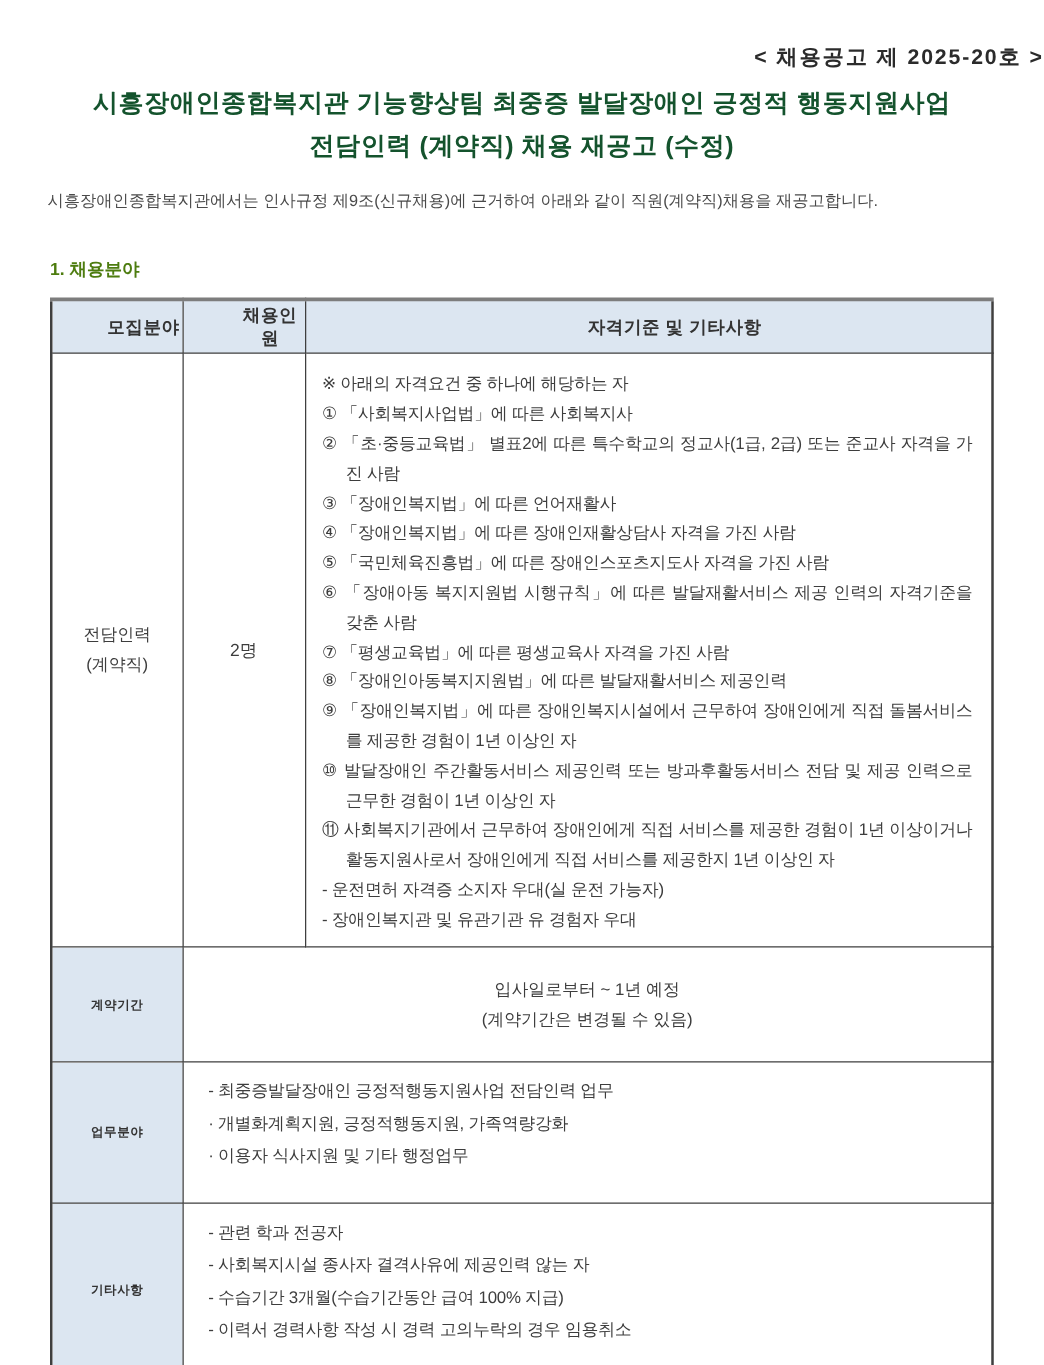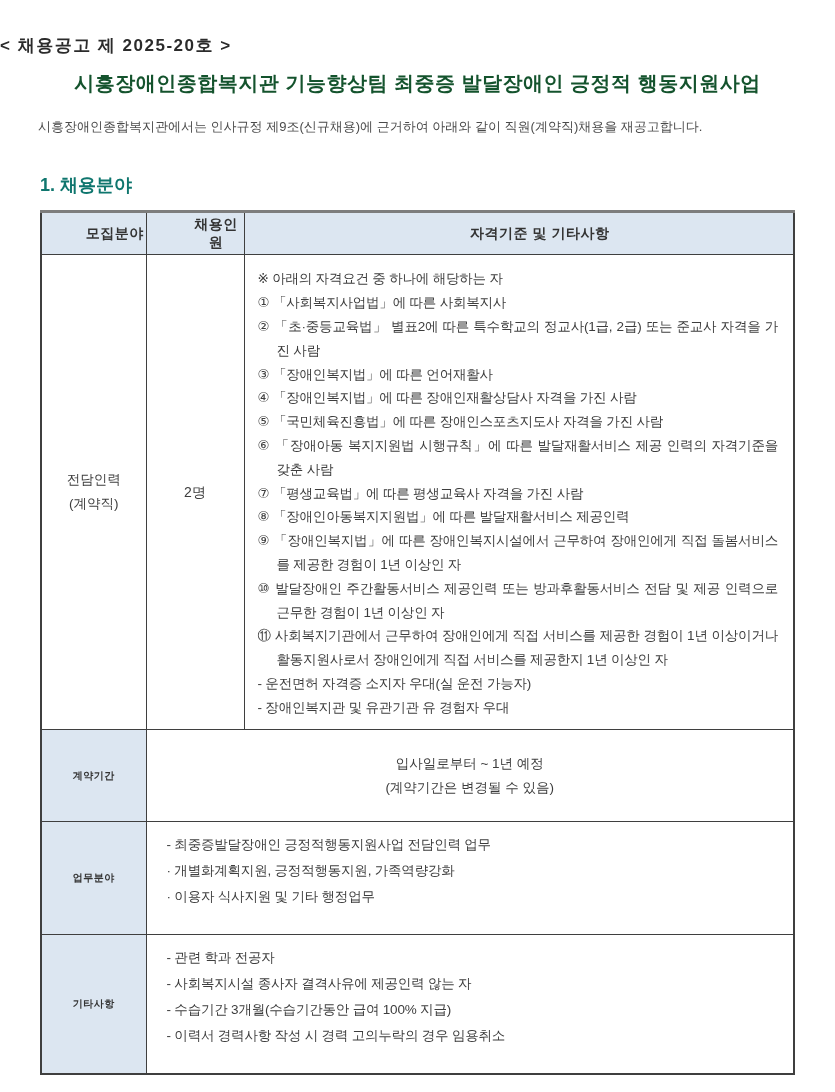--- a/index.html
+++ b/index.html
@@ -13,40 +13,40 @@
   .page{
     position:relative;
     width:835px;height:1092px;
     background:#ffffff;
     font-family:"Liberation Sans","DejaVu Sans",sans-serif;
     color:var(--text);
     overflow:hidden;
   }
   .notice-no{
     padding-top:34px;
-    text-align:left;
+    text-align:right;
     font-size:17px;font-weight:bold;letter-spacing:1.5px;
     color:#2b2b2b;
   }
   .doc-title{
     margin-top:9px;
     text-align:center;
     font-size:20px;font-weight:bold;line-height:34px;
     letter-spacing:0.5px;
     color:#14532d;
   }
   .intro{
     margin:17px 38px 0 38px;
     font-size:13px;line-height:19px;
     color:#4a4a4a;
   }
   .section-heading{
     margin:37px 40px 0 40px;
-    font-size:18px;font-weight:bold;
-    color:#0f766e;
+    font-size:14px;font-weight:bold;
+    color:#4d7c0f;
   }
   table.recruit{
     margin:13px 40px 0 40px;
     width:753px;
     border-collapse:collapse;
     table-layout:fixed;
     border:2px solid var(--border);
     border-top:3px solid var(--border-soft);
   }
   table.recruit col.c1{width:105px;}
@@ -117,20 +117,21 @@
 </style>
 </head>
 <body>
 
 <div class="page">
 
   <div class="notice-no">&lt; 채용공고 제 2025-20호 &gt;</div>
 
   <div class="doc-title">
     <div>시흥장애인종합복지관 기능향상팀 최중증 발달장애인 긍정적 행동지원사업</div>
+    <div>전담인력 (계약직) 채용 재공고 (수정)</div>
   </div>
 
   <p class="intro">시흥장애인종합복지관에서는 인사규정 제9조(신규채용)에 근거하여 아래와 같이 직원(계약직)채용을 재공고합니다.</p>
 
   <div class="section-heading">1. 채용분야</div>
 
   <table class="recruit">
     <colgroup>
       <col class="c1">
         <col class="c2">

